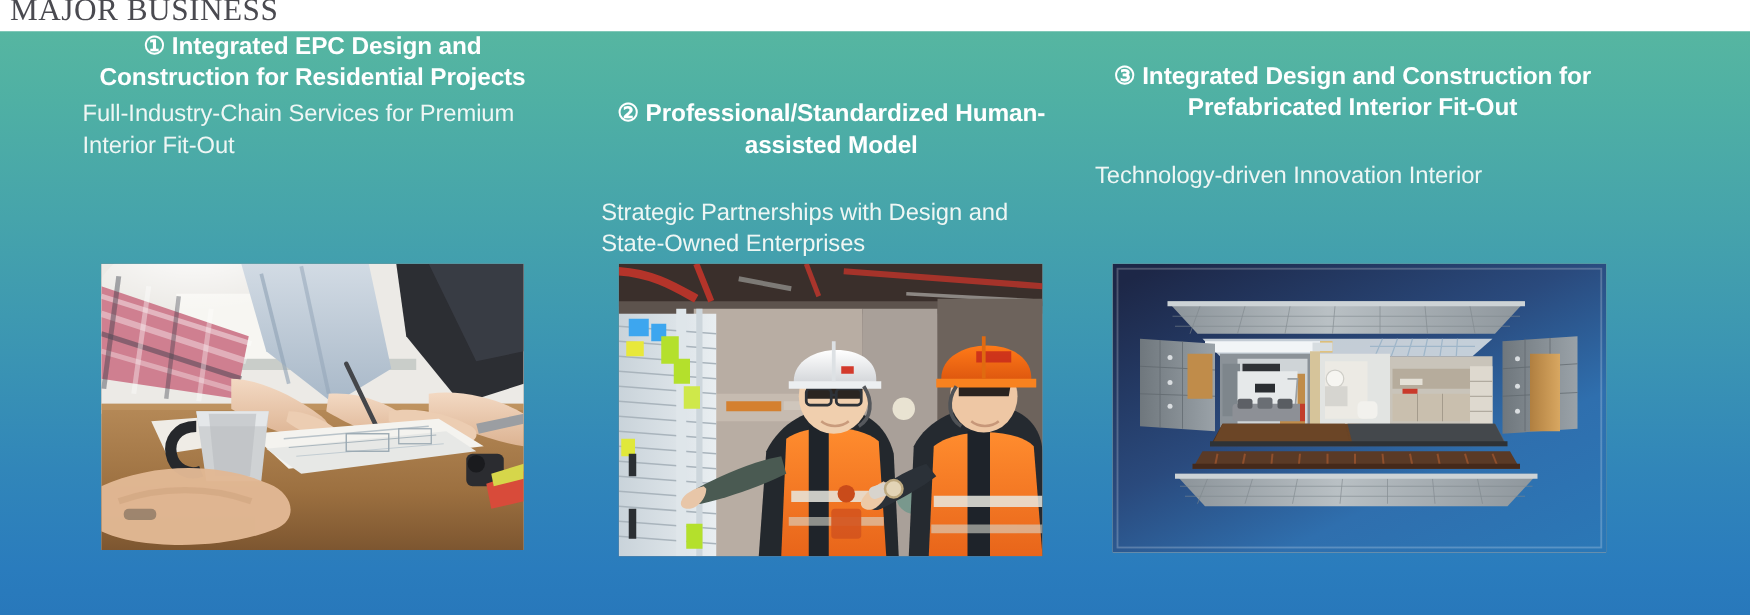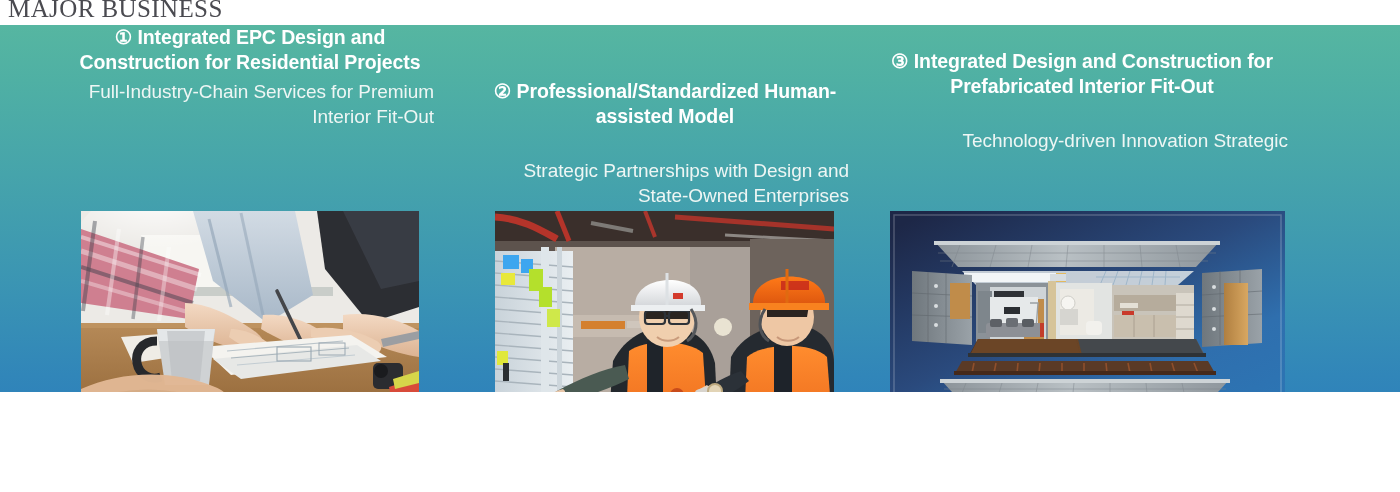--- a/index.html
+++ b/index.html
@@ -3,21 +3,21 @@
 <meta charset="utf-8">
 <style>
   html, body {
     margin: 0;
     padding: 0;
     background: #ffffff;
   }
   #page {
     position: relative;
     width: 1400px;
-    height: 392px;
+    height: 492px;
     overflow: hidden;
     background: #ffffff;
     font-family: "Liberation Sans", sans-serif;
   }
 
   
   .header-band {
     position: absolute;
     left: 0; top: 0;
     width: 1400px;
@@ -81,21 +81,21 @@
   .col-3 .col-title { padding-top: 24px; }
 
   .col-sub {
     margin: 0;
     padding: 0 4px;
     font-family: "Liberation Sans", sans-serif;
     font-size: 19px;
     font-weight: 300;
     line-height: 25px;
     color: #eef6f4;
-    text-align: right;
+    text-align: left;
     letter-spacing: -0.05px;
   }
   .col-1 .col-sub { padding-top: 4px; }
   .col-2 .col-sub { padding-top: 29px; }
   .col-3 .col-sub { padding-top: 29px; }
 
   
   .photo {
     position: absolute;
     overflow: hidden;
@@ -128,21 +128,21 @@
       <div class="col-sub">Full-Industry-Chain Services for Premium Interior Fit-Out</div>
     </div>
 
     <div class="col col-2">
       <div class="col-title">② Professional/Standardized Human-assisted Model</div>
       <div class="col-sub">Strategic Partnerships with Design and State-Owned Enterprises</div>
     </div>
 
     <div class="col col-3">
       <div class="col-title">③ Integrated Design and Construction for Prefabricated Interior Fit-Out</div>
-      <div class="col-sub">Technology-driven Innovation Strategic</div>
+      <div class="col-sub">Technology-driven Innovation Interior</div>
     </div>
   </div>
 
   <div class="photo photo-1">
     <svg viewBox="0 0 338 229" preserveAspectRatio="none" aria-hidden="true">
       <defs>
         <linearGradient id="p1bg" x1="0" y1="0" x2="0" y2="1">
           <stop offset="0%" stop-color="#f2f0ee"></stop>
           <stop offset="45%" stop-color="#e6e2dc"></stop>
           <stop offset="100%" stop-color="#b99a74"></stop>

